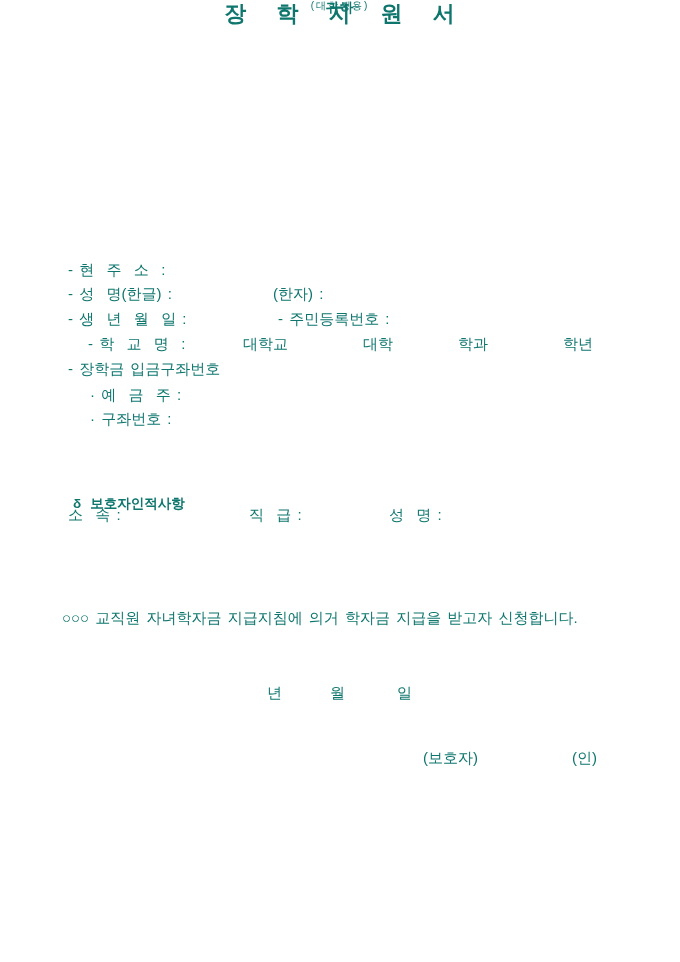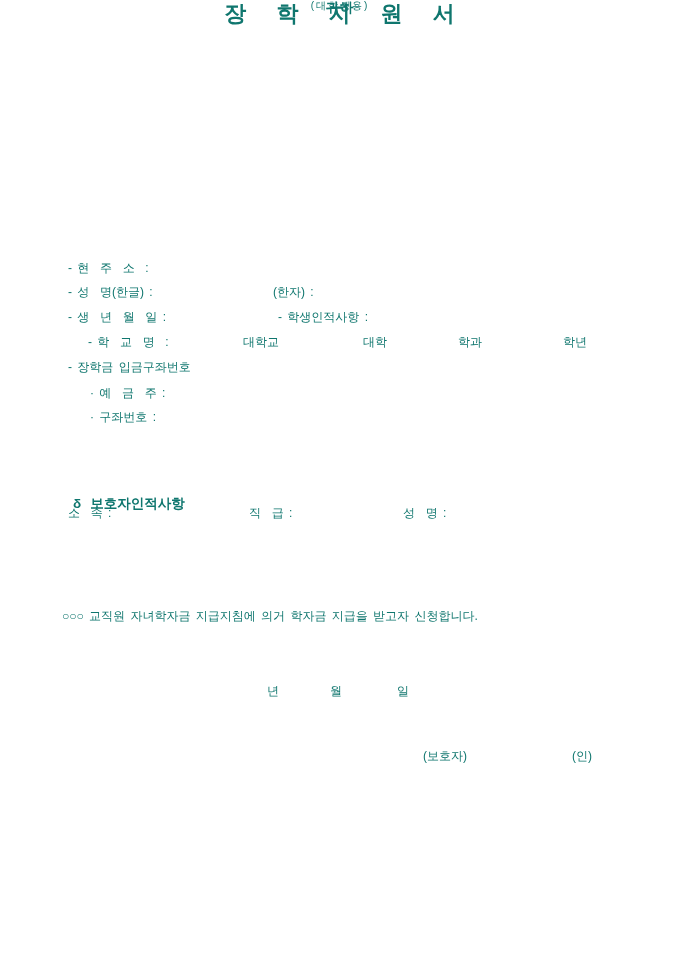--- a/index.html
+++ b/index.html
@@ -22,21 +22,21 @@
     letter-spacing: 1px;
   }
   .subtitle {
     left: 0; right: 0; top: 105;
     text-align: center;
     font-size: 10px;
     letter-spacing: 2px;
   }
   .heading { font-size: 13.5px; font-weight: bold; }
   .heading .bullet { display: inline-block; margin-right: 9px; }
-  .line { font-size: 12px; word-spacing: 2px; }
+  .line { font-size: 15px; word-spacing: 2px; }
   .addressee {
     left: 0; right: 0; top: 822;
     text-align: center;
     font-size: 13.5px;
     font-weight: bold;
     letter-spacing: 1px;
   }
 </style>
 </head>
 <body>
@@ -46,39 +46,39 @@
   <div class="abs title">장 학 지 원 서</div>
   <div class="abs subtitle">(대학생용)</div>
 
 
   <div class="abs line" style="left:68px; top:261px;">- 현  주  소  :</div>
 
   <div class="abs line" style="left:68px; top:285px;">- 성  명(한글) :</div>
   <div class="abs line" style="left:273px; top:285px;">(한자) :</div>
 
   <div class="abs line" style="left:68px; top:310px;">- 생  년  월  일 :</div>
-  <div class="abs line" style="left:278px; top:310px;">- 학생인적사항 :</div>
+  <div class="abs line" style="left:278px; top:310px;">- 주민등록번호 :</div>
 
   <div class="abs line" style="left:68px; top:335px;margin-left:20px;">- 학  교  명  :</div>
   <div class="abs line" style="left:243px; top:335px;">대학교</div>
   <div class="abs line" style="left:363px; top:335px;">대학</div>
   <div class="abs line" style="left:458px; top:335px;">학과</div>
   <div class="abs line" style="left:563px; top:335px;text-align:right;">학년</div>
 
   <div class="abs line" style="left:68px; top:360px;">- 장학금 입금구좌번호</div>
   <div class="abs line" style="left:90px; top:386px;">· 예  금  주 :</div>
   <div class="abs line" style="left:90px; top:410px;">· 구좌번호 :</div>
 
   <div class="abs heading" style="left:58px; top:479px;">
     <span class="bullet">δ</span><span>보호자인적사항</span>
   </div>
 
   <div class="abs line" style="left:68px; top:506px;">소  속 :</div>
   <div class="abs line" style="left:243px; top:506px;margin-left:6px;">직  급 :</div>
-  <div class="abs line" style="left:403px; top:506px;">성  명 :</div>
+  <div class="abs line" style="left:389px; top:506px;">성  명 :</div>
 
   <div class="abs line" style="left:62px; top:609px;text-align:right;">○○○ 교직원 자녀학자금 지급지침에 의거 학자금 지급을 받고자 신청합니다.</div>
 
   <div class="abs line" style="left:267px; top:684px;">년</div>
   <div class="abs line" style="left:330px; top:684px;">월</div>
   <div class="abs line" style="left:397px; top:684px;">일</div>
 
   <div class="abs line" style="left:423px; top:749px;">(보호자)</div>
   <div class="abs line" style="left:572px; top:749px;">(인)</div>
 

